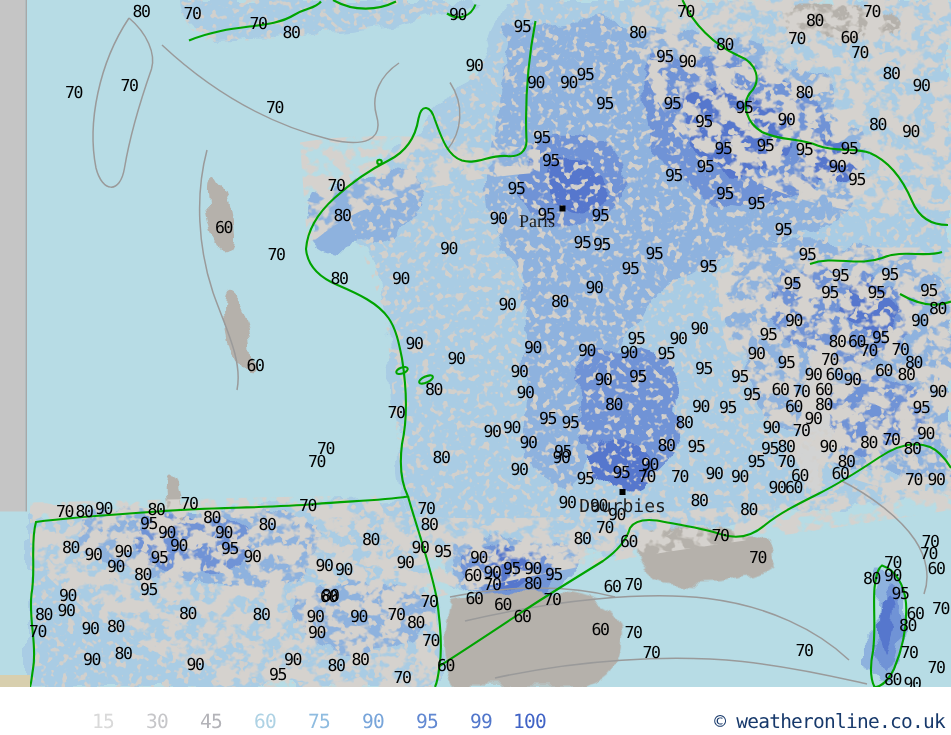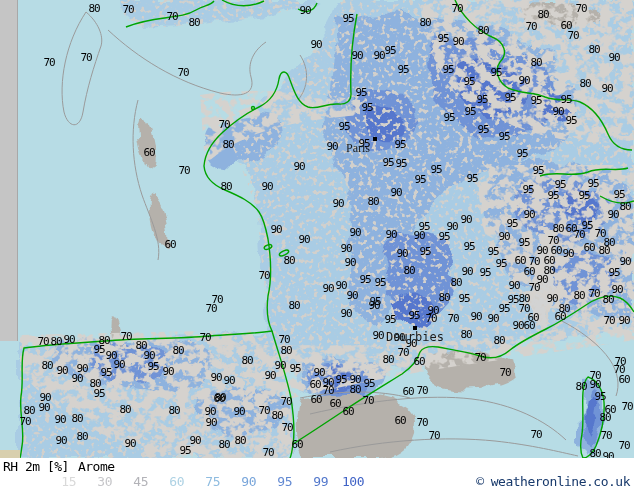--- a/index.html
+++ b/index.html
@@ -404,21 +404,20 @@
         <div class="vlabel" style="left: 348px; top: 411px;">60</div>
         <div class="city-dot" style="left: 375px; top: 139px;"></div>
         <div class="city-label" style="left: 358px; top: 148px; font-family: Liberation Serif, serif;">Paris</div>
         <div class="city-dot" style="left: 415px; top: 328px;"></div>
         <div class="city-label" style="left: 415px; top: 337px;">Dourbies</div>
       </div>
   </div>
 
   <div class="footer">
     <div class="frow1">
-      <span class="left"><span>RH 2m [%]</span><span class="model-name">Arome</span></span>
     </div>
     <div class="frow2">
       <span class="legend"><span class="legend-val" style="color: rgb(217, 217, 217);">15</span><span class="legend-val" style="color: rgb(198, 198, 201);">30</span><span class="legend-val" style="color: rgb(179, 179, 184);">45</span><span class="legend-val" style="color: rgb(174, 210, 228);">60</span><span class="legend-val" style="color: rgb(143, 188, 224);">75</span><span class="legend-val" style="color: rgb(120, 165, 218);">90</span><span class="legend-val" style="color: rgb(98, 137, 210);">95</span><span class="legend-val" style="color: rgb(82, 119, 203);">99</span><span class="legend-val" style="color: rgb(64, 99, 198);">100</span></span>
       <span class="copyright">© weatheronline.co.uk</span>
     </div>
   </div>
 
 </div>
 
 </body></html>

